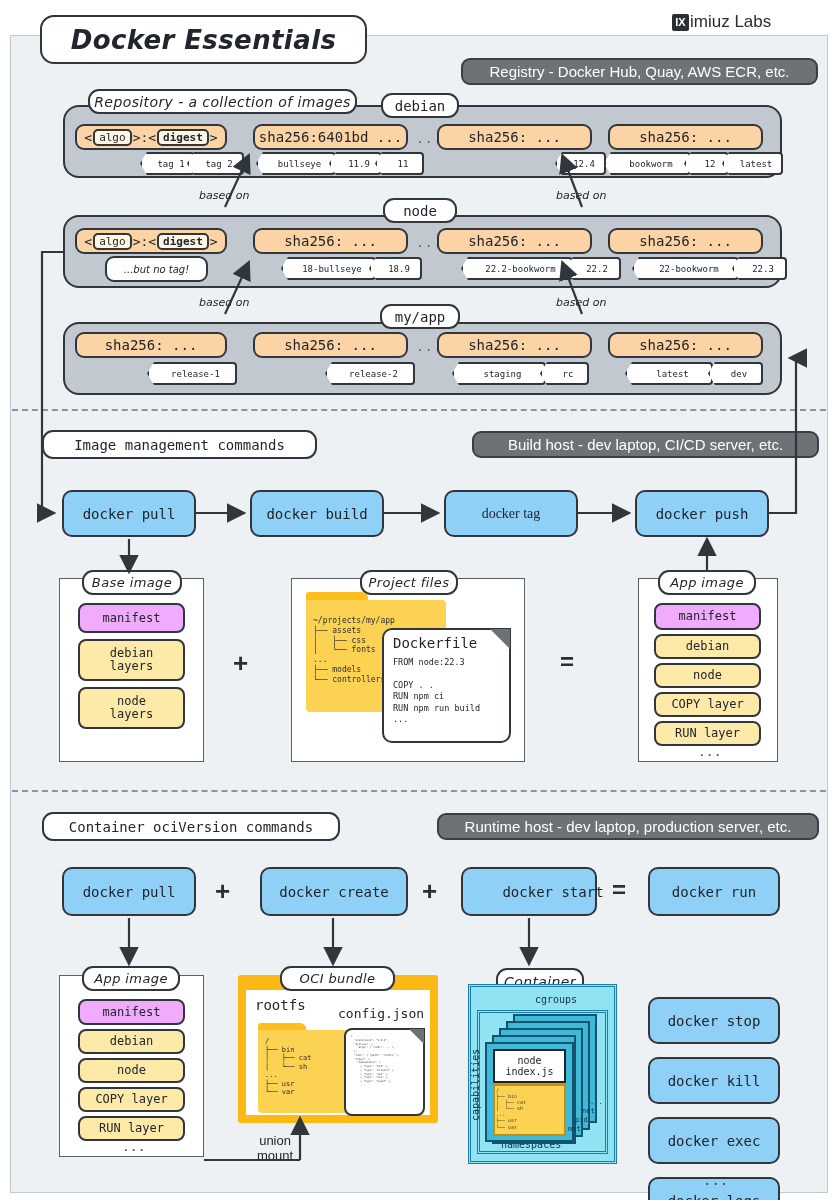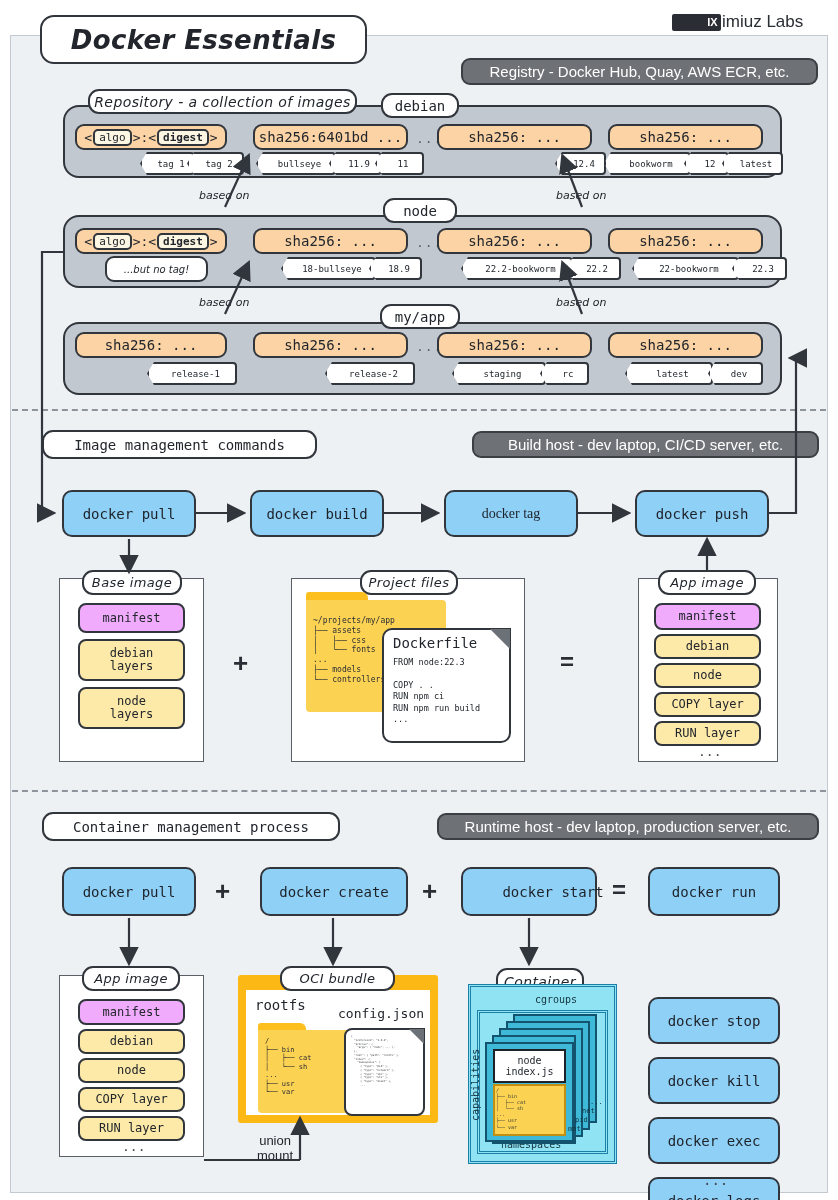--- a/index.html
+++ b/index.html
@@ -80,21 +80,21 @@
   .doc{
     position:absolute;background:#ffffff;border:2px solid #31353c;
     border-radius:10px 0 10px 10px;
   }
   .doc .fold{position:absolute;right:-1px;top:-1px;width:0;height:0;
     border-left:20px solid transparent;border-top:20px solid #6c7177;}
   .doc .txt{position:absolute;font-family:"DejaVu Sans Mono",monospace;color:#22262c;white-space:pre;}
 
   .logo{position:absolute;display:flex;align-items:center;font-family:"Liberation Sans",sans-serif;}
   .logo .mark{display:inline-flex;align-items:center;justify-content:center;
-    background:#2a2d33;color:#fff;font-size:11px;font-weight:bold;width:17px;height:17px;border-radius:2px;margin-right:1px;padding-left:32px;}
+    background:#2a2d33;color:#fff;font-size:11px;font-weight:bold;width:17px;height:17px;border-radius:2px;margin-right:1px;}
 
   
   .ctr-outer{position:absolute;background:#8fe3f2;border:3px double #1c7fa8;}
   .ctr-inner{position:absolute;background:#8fe3f2;border:3px double #1c7fa8;}
   .ctr-card{position:absolute;background:#3fb9d8;border:2px solid #13536e;}
   .vlabel{position:absolute;font-family:"DejaVu Sans Mono",monospace;font-size:10px;color:#14333f;
     writing-mode:vertical-rl;transform:rotate(180deg);}
   .hlabel{position:absolute;font-family:"DejaVu Sans Mono",monospace;font-size:10px;color:#14333f;white-space:nowrap;}
   .nodebox{position:absolute;background:#ffffff;border:2px solid #1d2128;
     display:flex;align-items:center;justify-content:center;text-align:center;
@@ -252,21 +252,21 @@
 
   <div class="abs card" style="left:638px;top:578px;width:140px;height:184px;"></div>
   <div class="abs label-box hand" style="left:658px;top:570px;width:98px;height:25px;font-size:13px;">App image</div>
   <div class="abs layer manifest" style="left:654px;top:603px;width:107px;height:27px;">manifest</div>
   <div class="abs layer yellow" style="left:654px;top:634px;width:107px;height:25px;">debian</div>
   <div class="abs layer yellow" style="left:654px;top:663px;width:107px;height:25px;">node</div>
   <div class="abs layer yellow" style="left:654px;top:692px;width:107px;height:25px;">COPY layer</div>
   <div class="abs layer yellow" style="left:654px;top:721px;width:107px;height:25px;">RUN layer</div>
   <div class="dots" style="left:698px;top:744px;font-size:13px;">...</div>
 
-  <div class="abs label-box" style="left:42px;top:812px;width:298px;height:29px;font-size:14px;">Container management process</div>
+  <div class="abs label-box" style="left:42px;top:812px;width:298px;height:29px;font-size:14px;">Container ociVersion commands</div>
   <div class="abs host-badge" style="left:437px;top:813px;width:382px;height:27px;font-size:15px;">Runtime host - dev laptop, production server, etc.</div>
 
   <div class="abs cmd" style="left:62px;top:867px;width:134px;height:49px;">docker pull</div>
   <div class="plus" style="left:215px;top:876px;">+</div>
   <div class="abs cmd" style="left:260px;top:867px;width:148px;height:49px;">docker create</div>
   <div class="plus" style="left:422px;top:876px;">+</div>
   <div class="abs cmd" style="left:461px;top:867px;width:136px;height:49px;padding-left:48px;">docker start</div>
   <div class="plus" style="left:612px;top:876px;font-size:24px;">=</div>
   <div class="abs cmd" style="left:648px;top:867px;width:132px;height:49px;">docker run</div>
 

